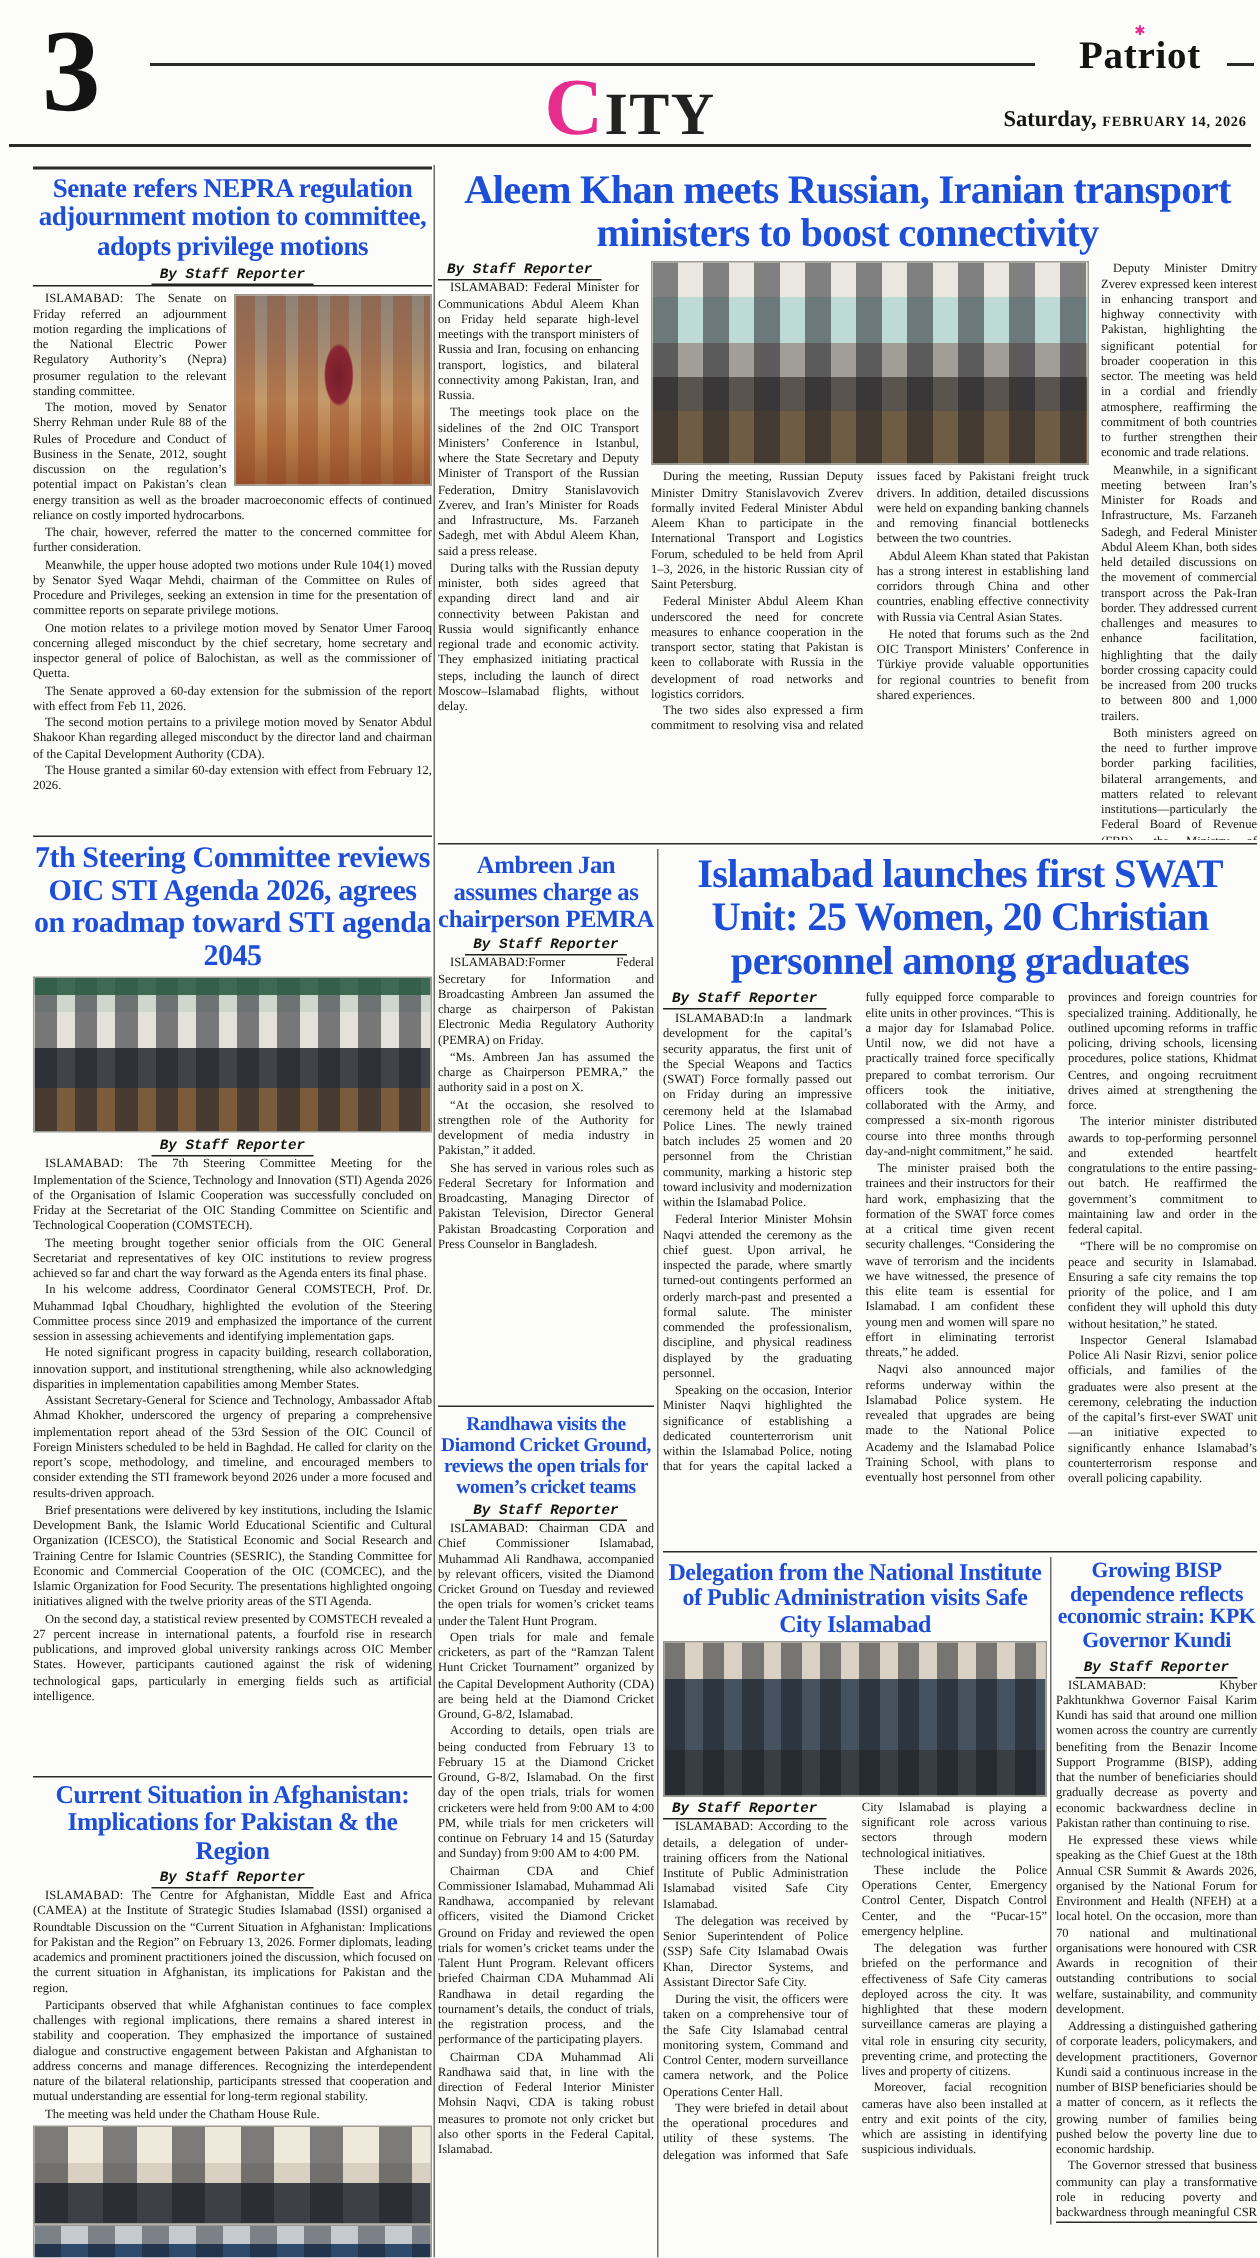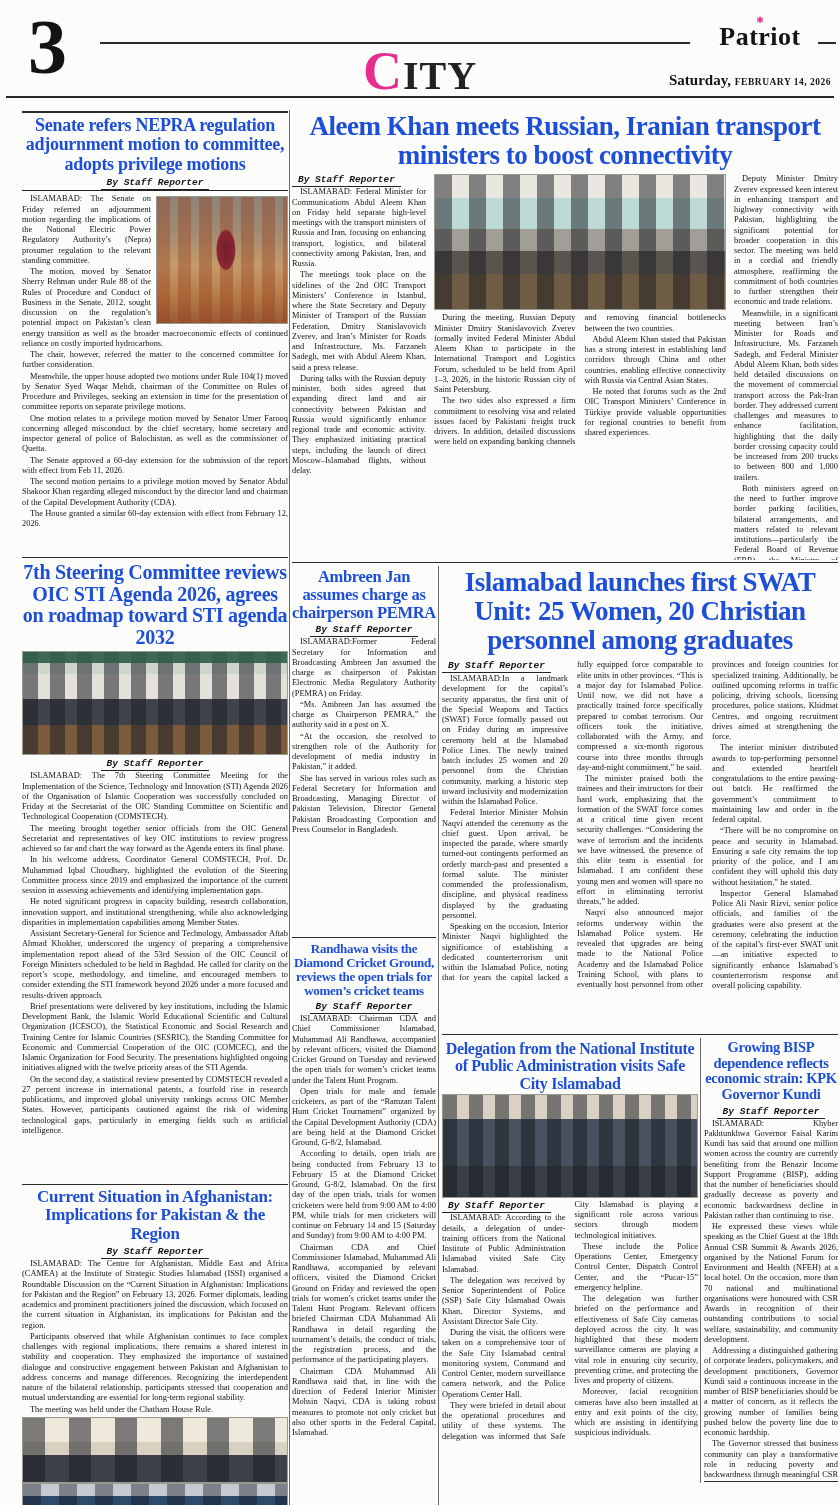--- a/index.html
+++ b/index.html
@@ -118,35 +118,36 @@
       <div class="body">
           <p>ISLAMABAD: Federal Minister for Communications Abdul Aleem Khan on Friday held separate high-level meetings with the transport ministers of Russia and Iran, focusing on enhancing transport, logistics, and bilateral connectivity among Pakistan, Iran, and Russia.</p>
           <p>The meetings took place on the sidelines of the 2nd OIC Transport Ministers’ Conference in Istanbul, where the State Secretary and Deputy Minister of Transport of the Russian Federation, Dmitry Stanislavovich Zverev, and Iran’s Minister for Roads and Infrastructure, Ms. Farzaneh Sadegh, met with Abdul Aleem Khan, said a press release.</p>
           <p>During talks with the Russian deputy minister, both sides agreed that expanding direct land and air connectivity between Pakistan and Russia would significantly enhance regional trade and economic activity. They emphasized initiating practical steps, including the launch of direct Moscow–Islamabad flights, without delay.</p>
         </div>
     </div>
     <div class="aleem-center">
       <div class="photo aleem-photo" aria-label="Delegations of Pakistan and Russia seated across tables in a meeting room"></div>
       <div class="body cols2">
           <p>During the meeting, Russian Deputy Minister Dmitry Stanislavovich Zverev formally invited Federal Minister Abdul Aleem Khan to participate in the International Transport and Logistics Forum, scheduled to be held from April 1–3, 2026, in the historic Russian city of Saint Petersburg.</p>
+          <p>Federal Minister Abdul Aleem Khan underscored the need for concrete measures to enhance cooperation in the transport sector, stating that Pakistan is keen to collaborate with Russia in the development of road networks and logistics corridors.</p>
           <p>The two sides also expressed a firm commitment to resolving visa and related issues faced by Pakistani freight truck drivers. In addition, detailed discussions were held on expanding banking channels and removing financial bottlenecks between the two countries.</p>
           <p>Abdul Aleem Khan stated that Pakistan has a strong interest in establishing land corridors through China and other countries, enabling effective connectivity with Russia via Central Asian States.</p>
           <p>He noted that forums such as the 2nd OIC Transport Ministers’ Conference in Türkiye provide valuable opportunities for regional countries to benefit from shared experiences.</p>
         </div>
     </div>
     <div class="aleem-right body">
         <p>Deputy Minister Dmitry Zverev expressed keen interest in enhancing transport and highway connectivity with Pakistan, highlighting the significant potential for broader cooperation in this sector. The meeting was held in a cordial and friendly atmosphere, reaffirming the commitment of both countries to further strengthen their economic and trade relations.</p>
         <p>Meanwhile, in a significant meeting between Iran’s Minister for Roads and Infrastructure, Ms. Farzaneh Sadegh, and Federal Minister Abdul Aleem Khan, both sides held detailed discussions on the movement of commercial transport across the Pak-Iran border. They addressed current challenges and measures to enhance facilitation, highlighting that the daily border crossing capacity could be increased from 200 trucks to between 800 and 1,000 trailers.</p>
         <p>Both ministers agreed on the need to further improve border parking facilities, bilateral arrangements, and matters related to relevant institutions—particularly the Federal Board of Revenue (FBR), the Ministry of Commerce, and Customs Authorities.</p>
       </div>
   </div>
 </article>
 
 <article class="art" style="left:22px;top:562px;width:266px;height:620px;">
-  <h2 style="font-size:20px;">7th Steering Committee reviews OIC STI Agenda 2026, agrees on roadmap toward STI agenda 2032</h2>
+  <h2 style="font-size:20px;">7th Steering Committee reviews OIC STI Agenda 2026, agrees on roadmap toward STI agenda 2045</h2>
   <div class="photo steering-photo" aria-label="Officials seated at the COMSTECH steering committee meeting under a green banner"></div>
   <div class="byline"><span>By Staff Reporter</span></div>
   <div class="body">
       <p>ISLAMABAD: The 7th Steering Committee Meeting for the Implementation of the Science, Technology and Innovation (STI) Agenda 2026 of the Organisation of Islamic Cooperation was successfully concluded on Friday at the Secretariat of the OIC Standing Committee on Scientific and Technological Cooperation (COMSTECH).</p>
       <p>The meeting brought together senior officials from the OIC General Secretariat and representatives of key OIC institutions to review progress achieved so far and chart the way forward as the Agenda enters its final phase.</p>
       <p>In his welcome address, Coordinator General COMSTECH, Prof. Dr. Muhammad Iqbal Choudhary, highlighted the evolution of the Steering Committee process since 2019 and emphasized the importance of the current session in assessing achievements and identifying implementation gaps.</p>
       <p>He noted significant progress in capacity building, research collaboration, innovation support, and institutional strengthening, while also acknowledging disparities in implementation capabilities among Member States.</p>
       <p>Assistant Secretary-General for Science and Technology, Ambassador Aftab Ahmad Khokher, underscored the urgency of preparing a comprehensive implementation report ahead of the 53rd Session of the OIC Council of Foreign Ministers scheduled to be held in Baghdad. He called for clarity on the report’s scope, methodology, and timeline, and encouraged members to consider extending the STI framework beyond 2026 under a more focused and results-driven approach.</p>
       <p>Brief presentations were delivered by key institutions, including the Islamic Development Bank, the Islamic World Educational Scientific and Cultural Organization (ICESCO), the Statistical Economic and Social Research and Training Centre for Islamic Countries (SESRIC), the Standing Committee for Economic and Commercial Cooperation of the OIC (COMCEC), and the Islamic Organization for Food Security. The presentations highlighted ongoing initiatives aligned with the twelve priority areas of the STI Agenda.</p>
       <p>On the second day, a statistical review presented by COMSTECH revealed a 27 percent increase in international patents, a fourfold rise in research publications, and improved global university rankings across OIC Member States. However, participants cautioned against the risk of widening technological gaps, particularly in emerging fields such as artificial intelligence.</p>

